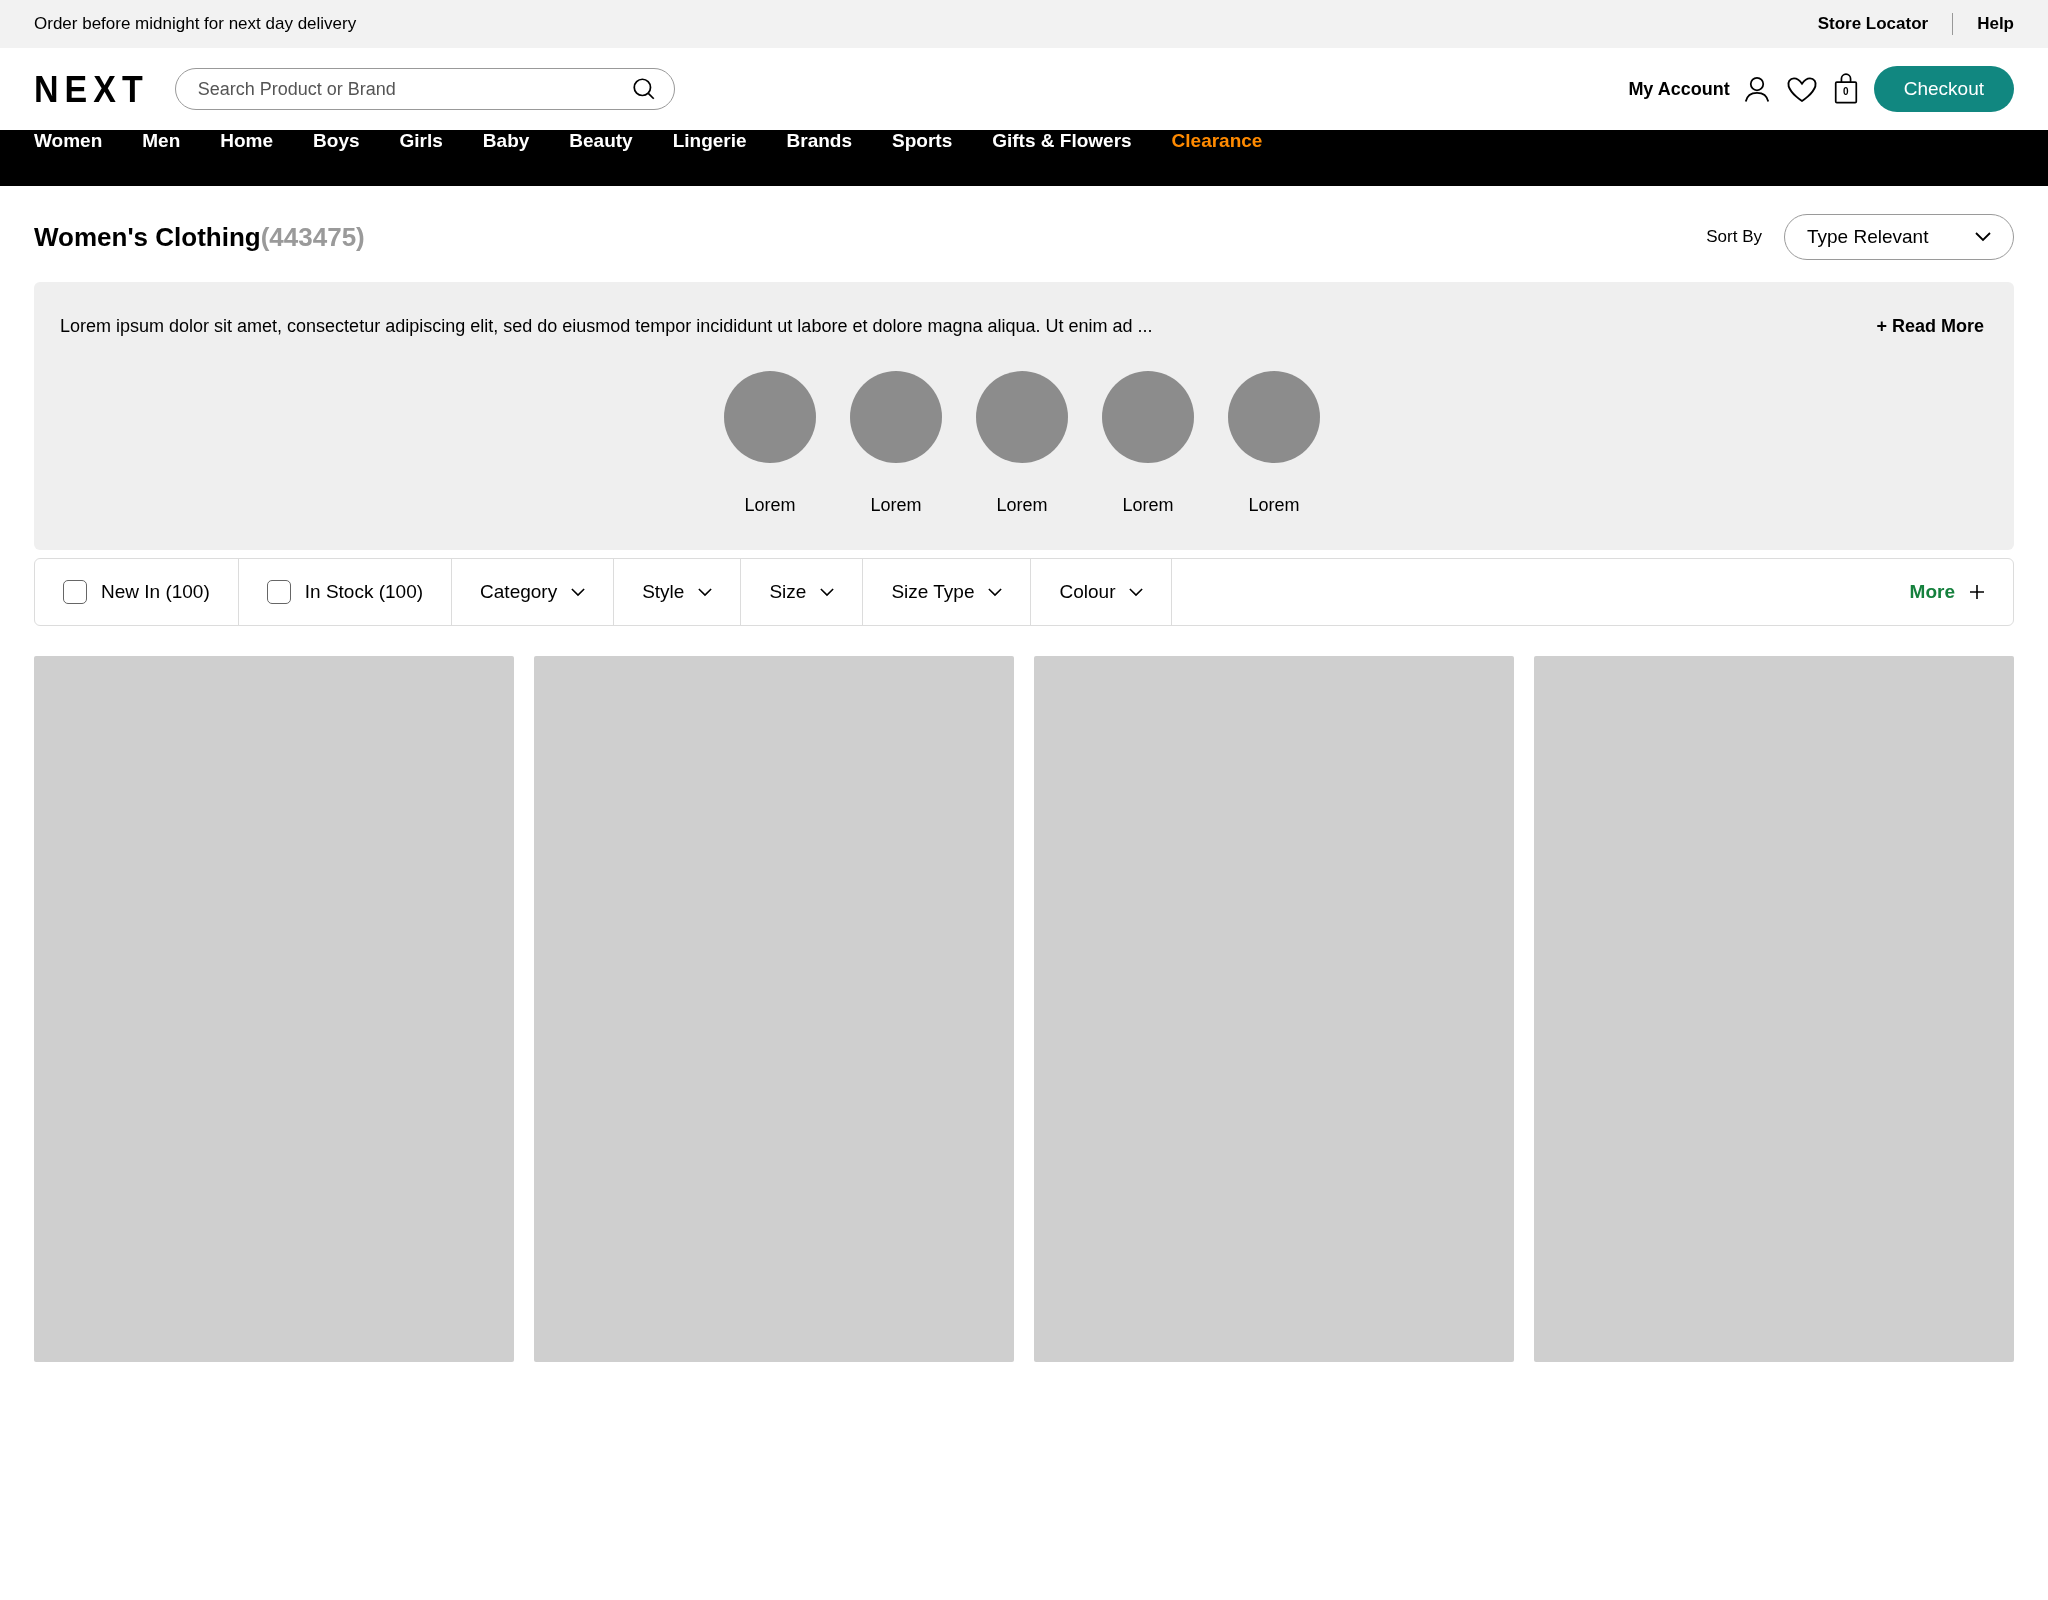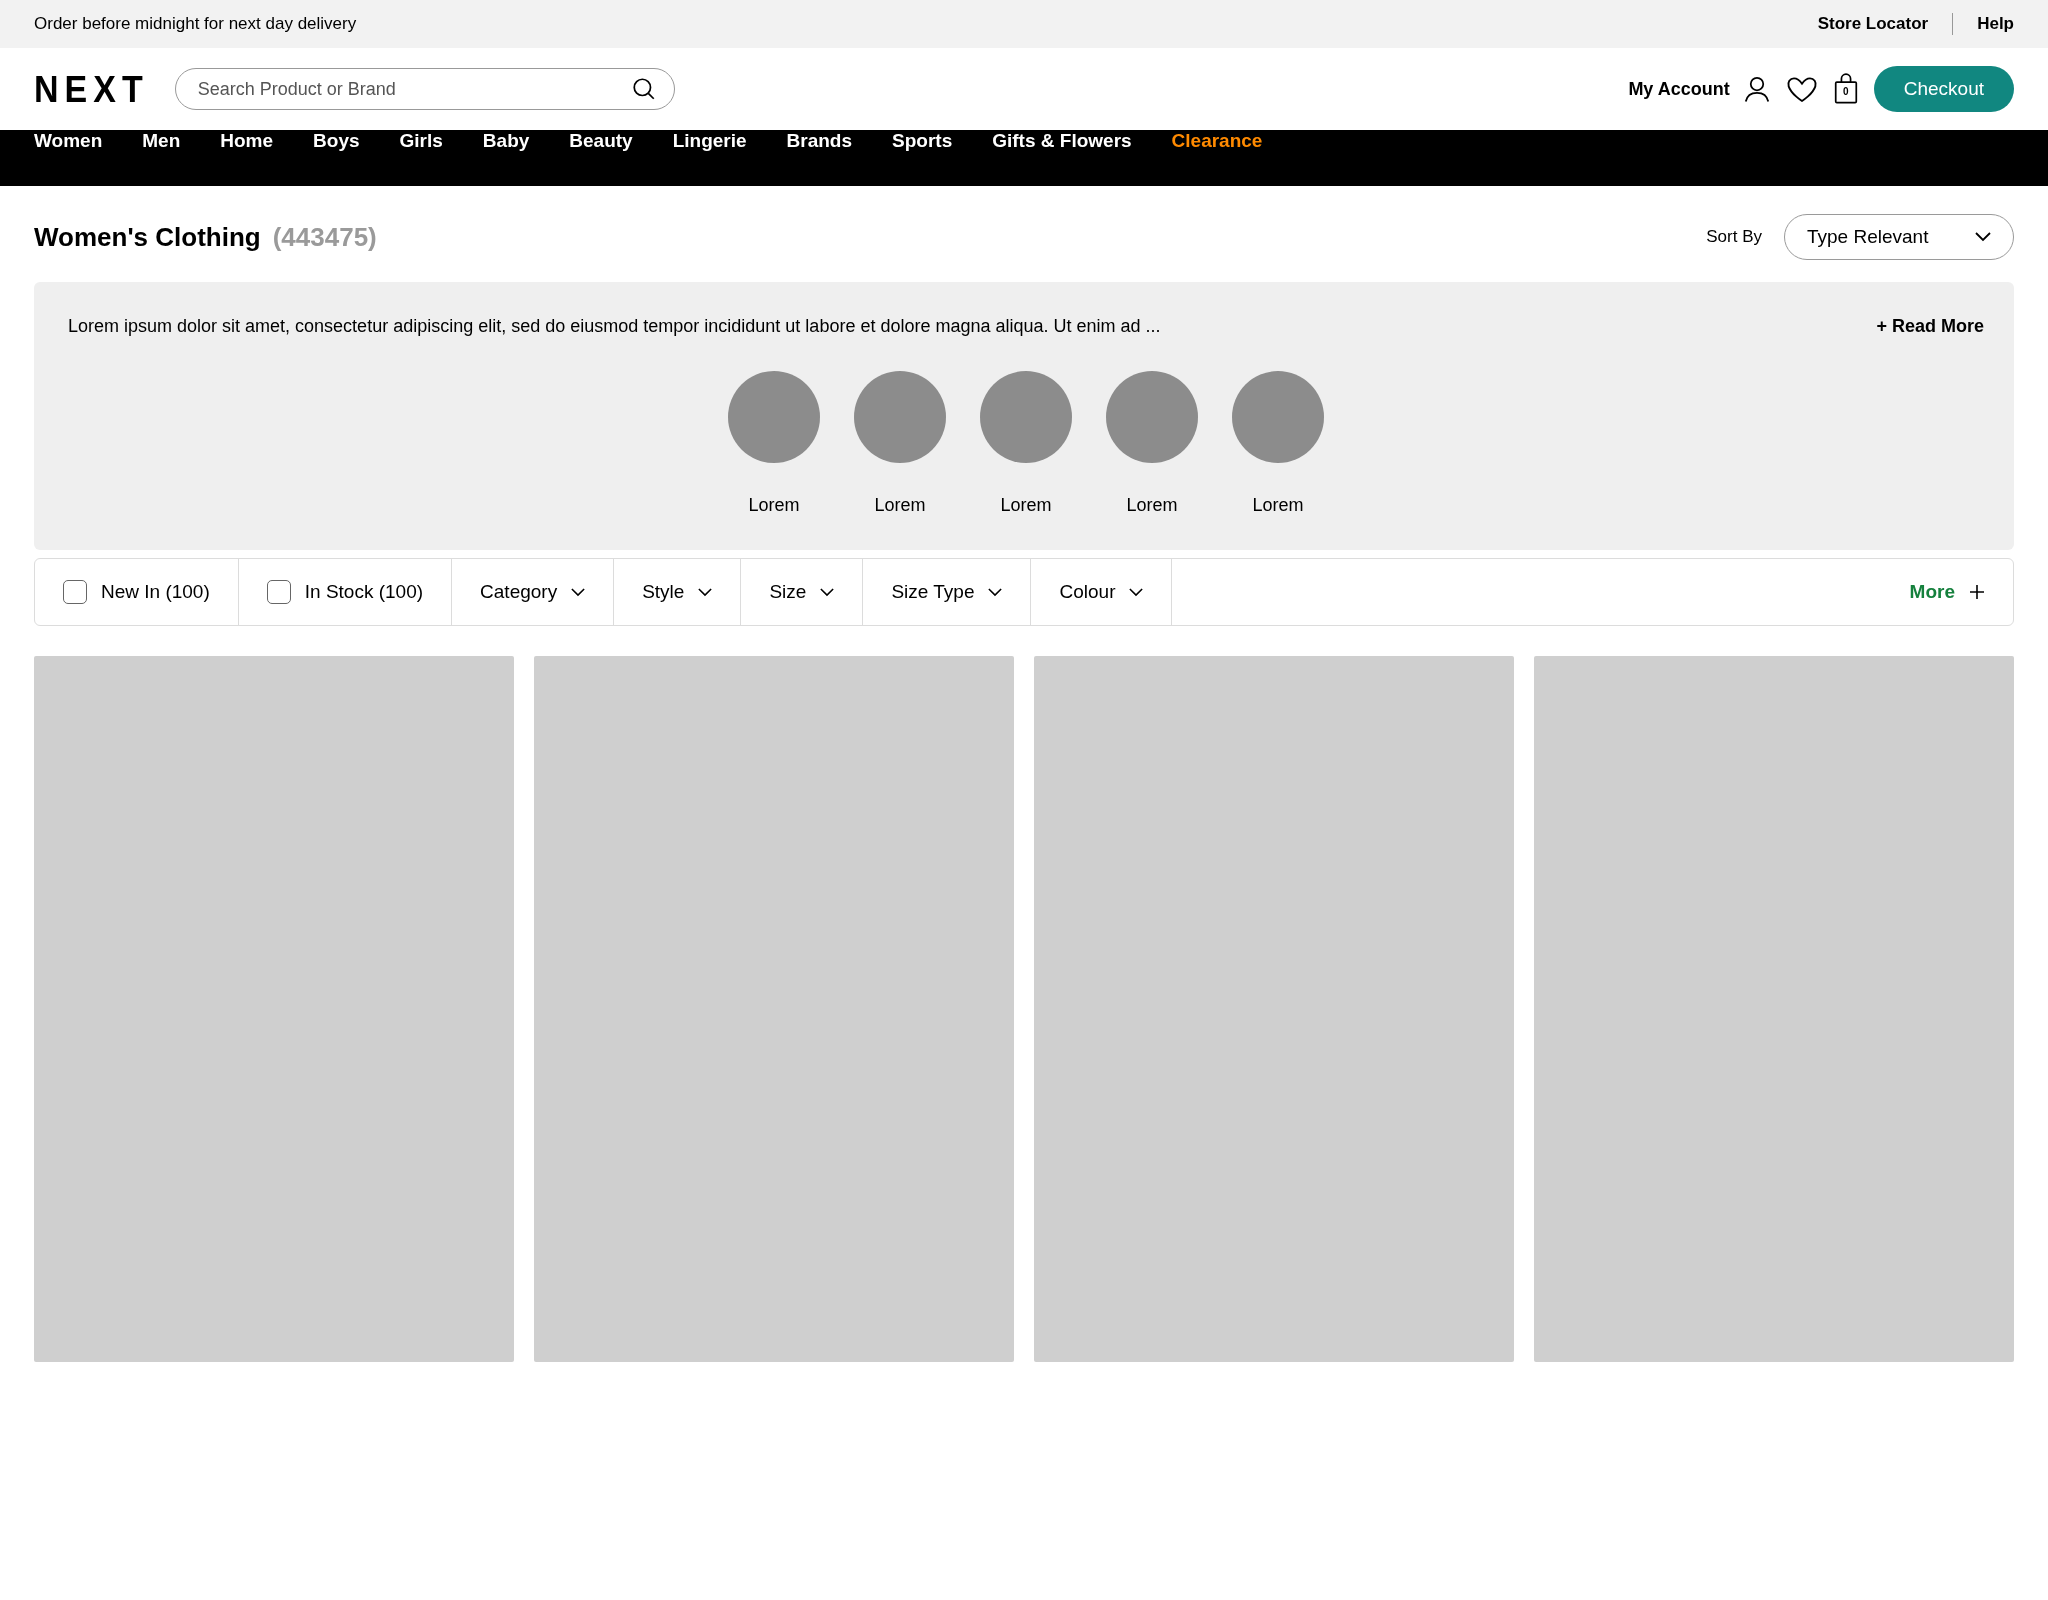--- a/index.html
+++ b/index.html
@@ -24,29 +24,29 @@
   .bag-count { position: absolute; top: 13px; left: 50%; transform: translateX(-50%); font-size: 10px; font-weight: 700; }
   .checkout-btn { background: #118780; color: #fff; border: none; border-radius: 26px; height: 46px; padding: 0 30px; font-size: 19px; font-weight: 400; cursor: pointer; }
 
   
   .nav { background: #000; display: flex; padding: 0 34px; gap: 40px; height: 56px; align-items: flex-start; }
   .nav a { color: #fff; font-size: 19px; font-weight: 700; cursor: pointer; }
   .nav a.clearance { color: #ff8a00; }
 
   
   .title-row { display: flex; justify-content: space-between; align-items: center; padding: 28px 34px 22px 34px; }
-  .title-left { display: flex; align-items: baseline; gap: 12px; }
+  .title-left { display: flex; align-items: baseline; }
   .page-title { font-size: 26px; font-weight: 800; }
   .result-count { font-size: 26px; font-weight: 600; color: #9a9a9a; }
   .sort-wrap { display: flex; align-items: center; gap: 22px; }
   .sort-label { font-size: 17px; font-weight: 500; }
   .sort-select { display: flex; align-items: center; justify-content: space-between; gap: 40px; border: 1.5px solid #9a9a9a; border-radius: 26px; height: 46px; padding: 0 22px; font-size: 19px; cursor: pointer; min-width: 230px; }
 
   
-  .desc-card { margin: 0 34px; background: #efefef; border-radius: 6px; padding: 34px 30px 34px 34px; }
+  .desc-card { margin: 0 34px; background: #efefef; border-radius: 6px; padding: 34px 30px 34px 26px; }
   .desc-text-row { display: flex; align-items: baseline; gap: 20px; justify-content: space-between; font-size: 18px; }
   .desc-text { white-space: nowrap; overflow: hidden; text-overflow: ellipsis; flex: 1; }
   .read-more { font-weight: 700; cursor: pointer; white-space: nowrap; }
   .circle-row { display: flex; justify-content: center; gap: 34px; margin-top: 34px; }
   .circle-item { display: flex; flex-direction: column; align-items: center; gap: 32px; cursor: pointer; }
   .circle { width: 92px; height: 92px; border-radius: 50%; background: #8c8c8c; }
   .circle-label { font-size: 18px; font-weight: 500; }
 
   
   .filter-bar { margin: 0 34px; margin-top: 8px; display: flex; border: 1px solid #dcdcdc; border-radius: 6px; overflow: hidden; background: #fff; }

